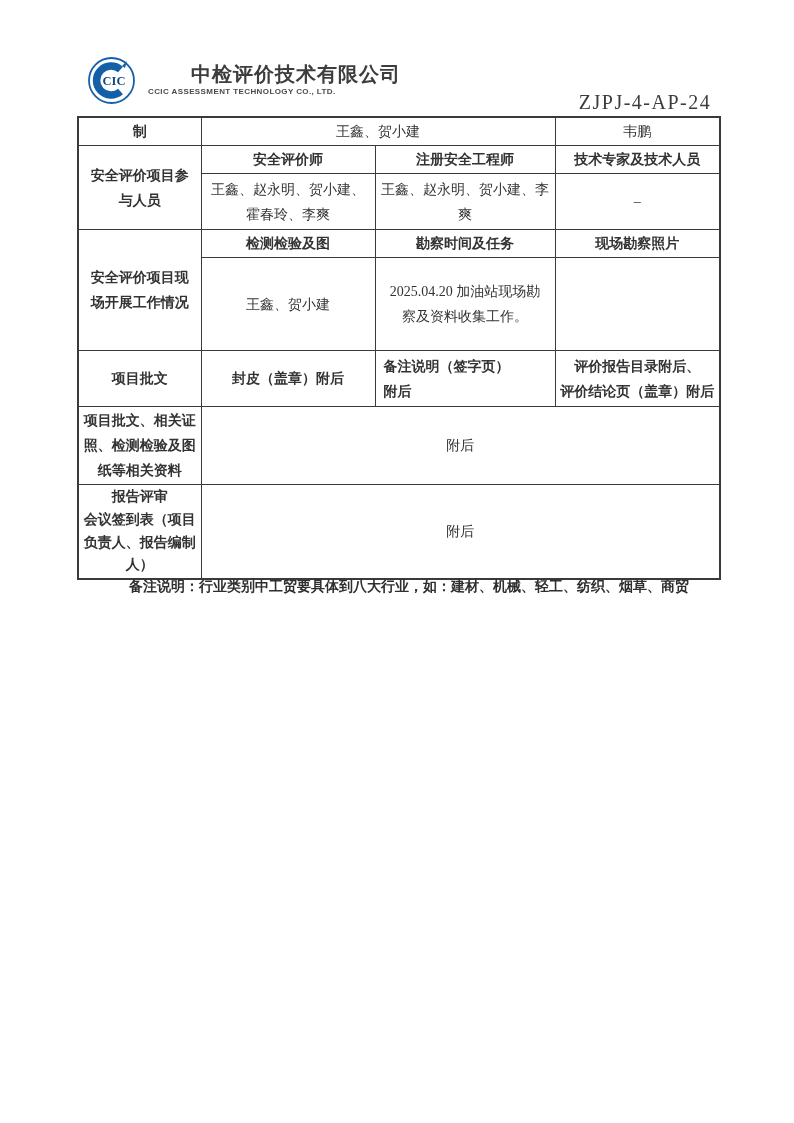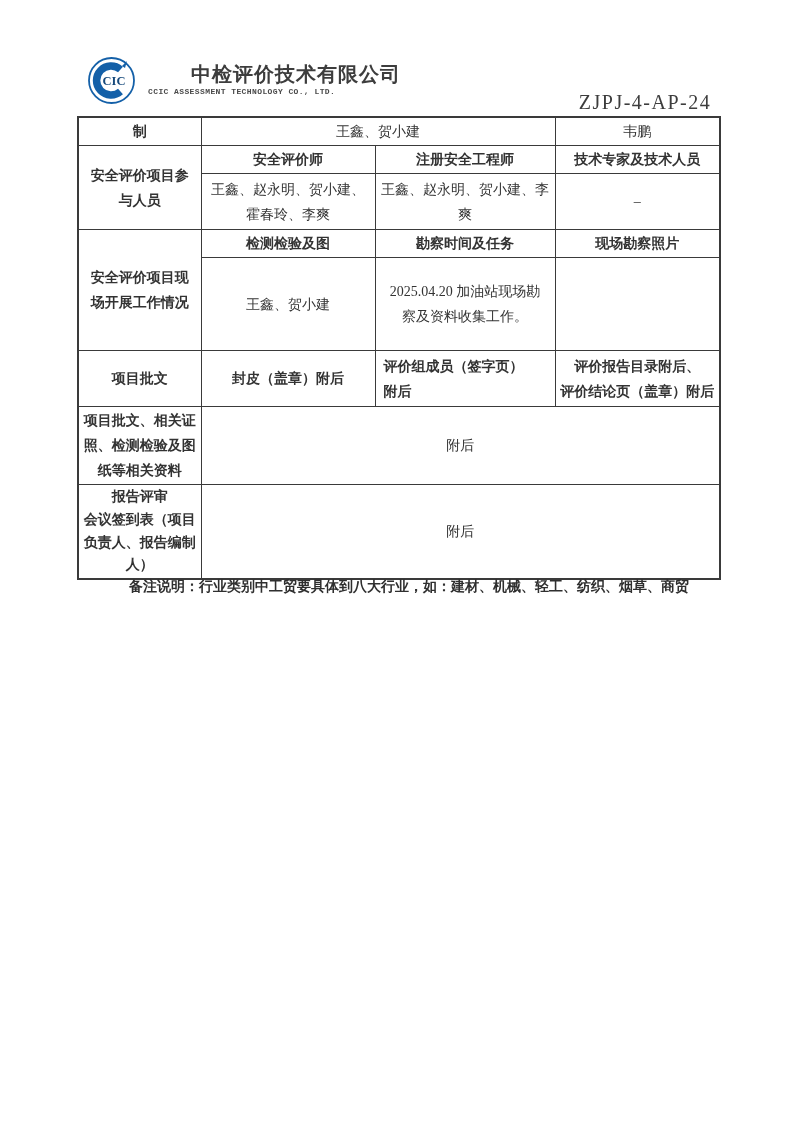--- a/index.html
+++ b/index.html
@@ -19,21 +19,21 @@
   .logo { position: absolute; left: 87px; top: 56px; width: 49px; height: 49px; }
   .company-cn {
     position: absolute; left: 147px; top: 61px;
     font-family: "Liberation Sans", "DejaVu Sans", sans-serif;
     font-size: 20px; font-weight: bold; color: #3d3d3d; letter-spacing: 1px;
     white-space: nowrap;
     margin-left: 44px;
   }
   .company-en {
     position: absolute; left: 148px; top: 87px;
-    font-family: Liberation Mono, monospace;
+    font-family: Liberation Sans, sans-serif;
     font-size: 8px; font-weight: bold; color: #4a4a4a; letter-spacing: 0.4px;
     white-space: nowrap;
   }
   .doc-number {
     position: absolute; left: 560px; top: 91px; width: 170px;
     text-align: center;
     font-family: "Liberation Serif", "DejaVu Serif", serif;
     font-size: 20px; color: #3d3d3d; letter-spacing: 1.5px;
     white-space: nowrap;
   }
@@ -129,21 +129,21 @@
     <tr class="h93">
       <td>王鑫、贺小建</td>
       <td class="prewrap">2025.04.20 加油站现场勘
 察及资料收集工作。</td>
       <td></td>
     </tr>
 
     <tr class="h56">
       <td class="bold">项目批文</td>
       <td class="bold">封皮（盖章）附后</td>
-      <td class="bold prewrap left-align">评价组成员（签字页）
+      <td class="bold prewrap left-align">备注说明（签字页）
 附后</td>
       <td class="bold prewrap">评价报告目录附后、
 评价结论页（盖章）附后</td>
     </tr>
 
     <tr class="h77">
       <td class="bold prewrap">项目批文、相关证
 照、检测检验及图
 纸等相关资料</td>
       <td colspan="3">附后</td>

